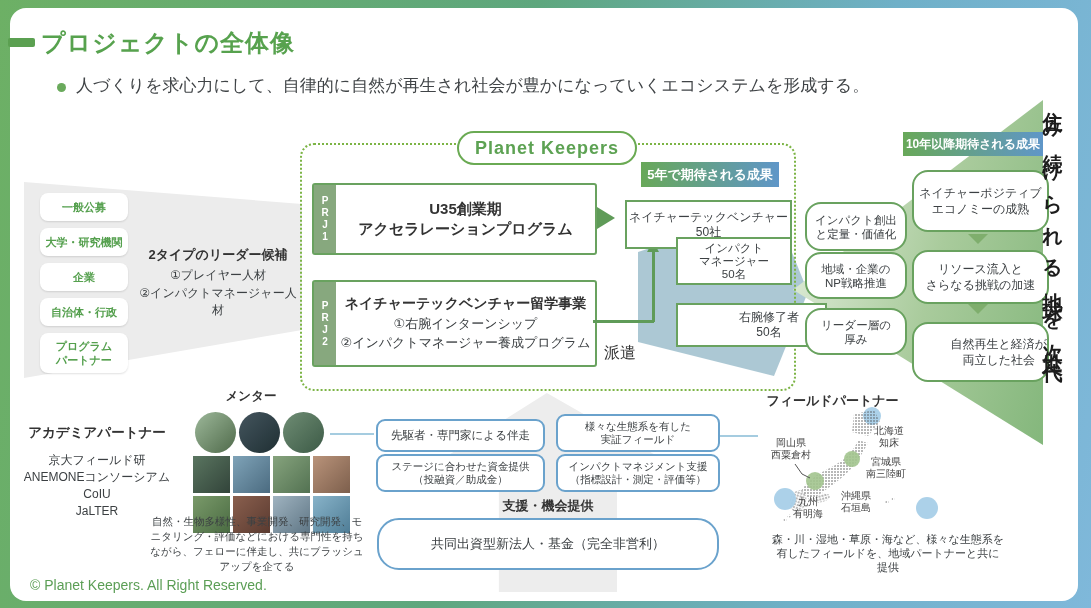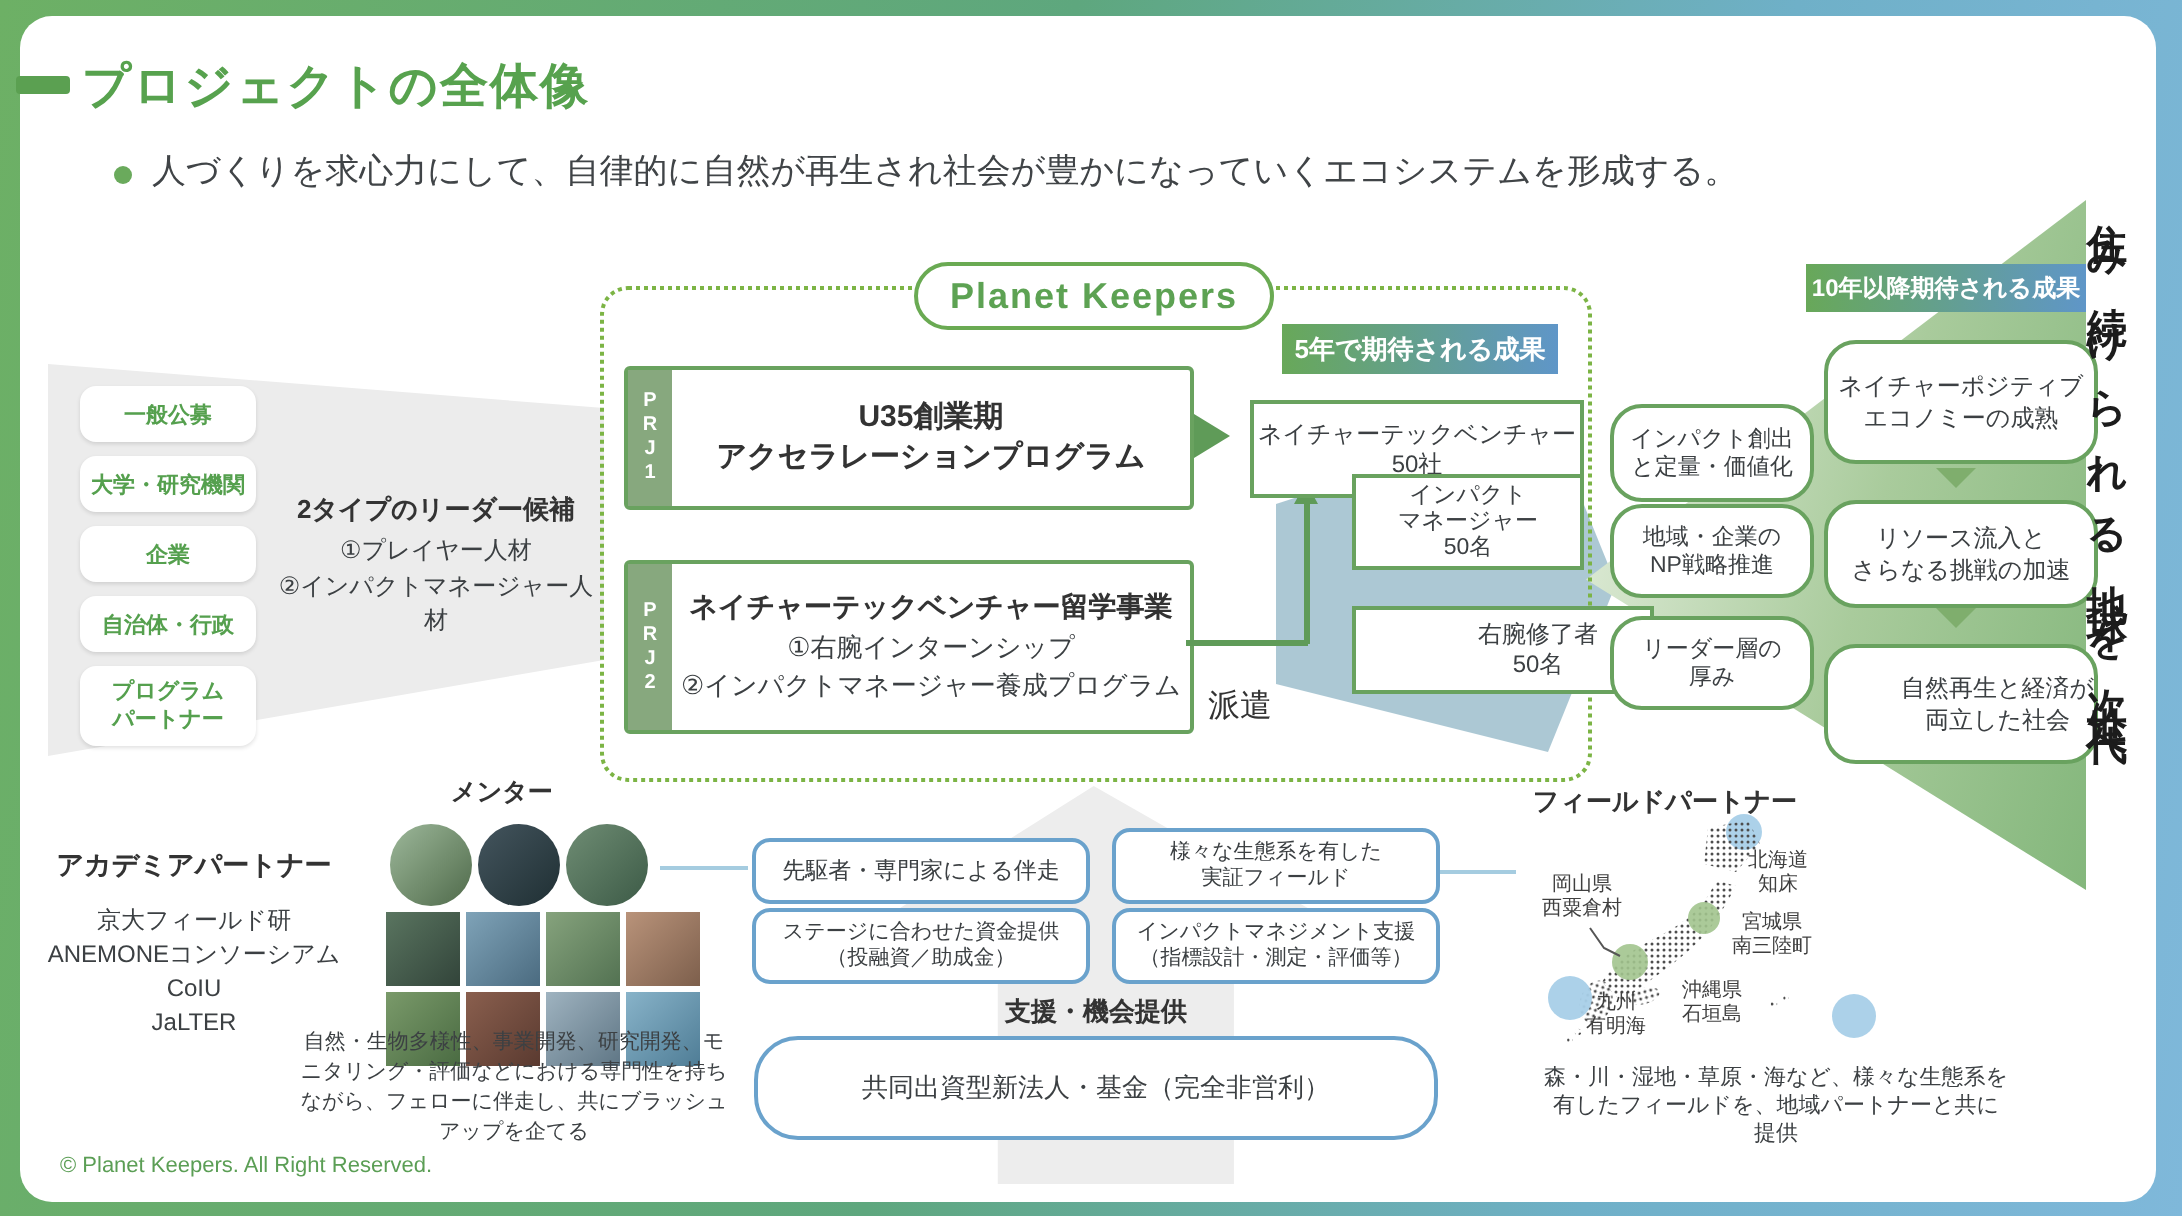--- a/index.html
+++ b/index.html
@@ -226,14 +226,14 @@
 西粟倉村</div>
   <div class="abs marker-label pre" style="left:786px;top:496px;width:44px;">九州
 有明海</div>
   <div class="abs marker-label pre" style="left:834px;top:490px;width:44px;">沖縄県
 石垣島</div>
 
   <div class="abs pre" style="left:753px;top:532px;width:270px;font-size:11px;line-height:14px;color:#3c4043;z-index:3;text-align:center;">森・川・湿地・草原・海など、様々な生態系を
 有したフィールドを、地域パートナーと共に
 提供</div>
 
-  <div class="abs" style="left:30px;top:577px;font-size:11px;color:#5b9e55;z-index:5;">© Planet Keepers. All Right Reserved.</div>
+  <div class="abs" style="left:30px;top:577px;font-size:14px;color:#5b9e55;z-index:5;">© Planet Keepers. All Right Reserved.</div>
 </div>
 
 </body></html>

